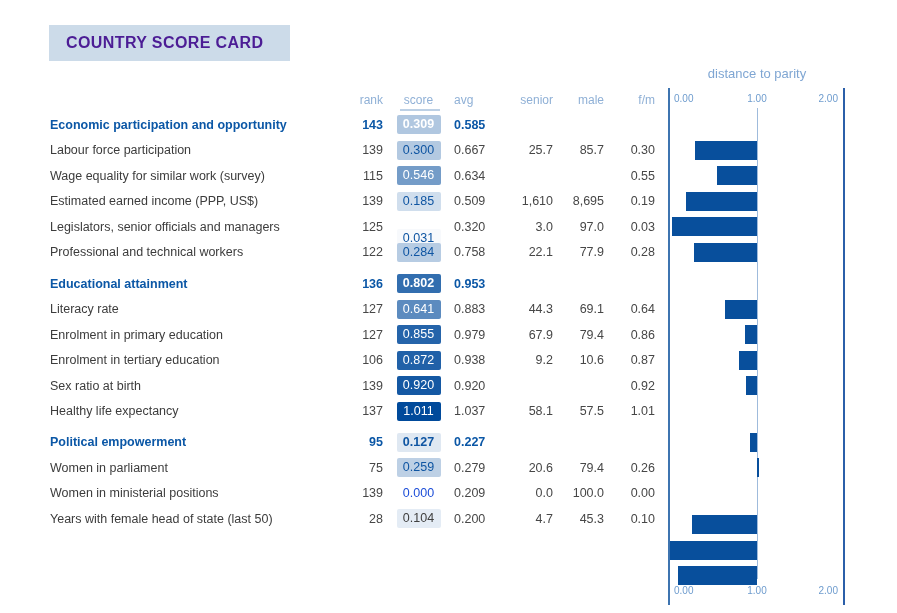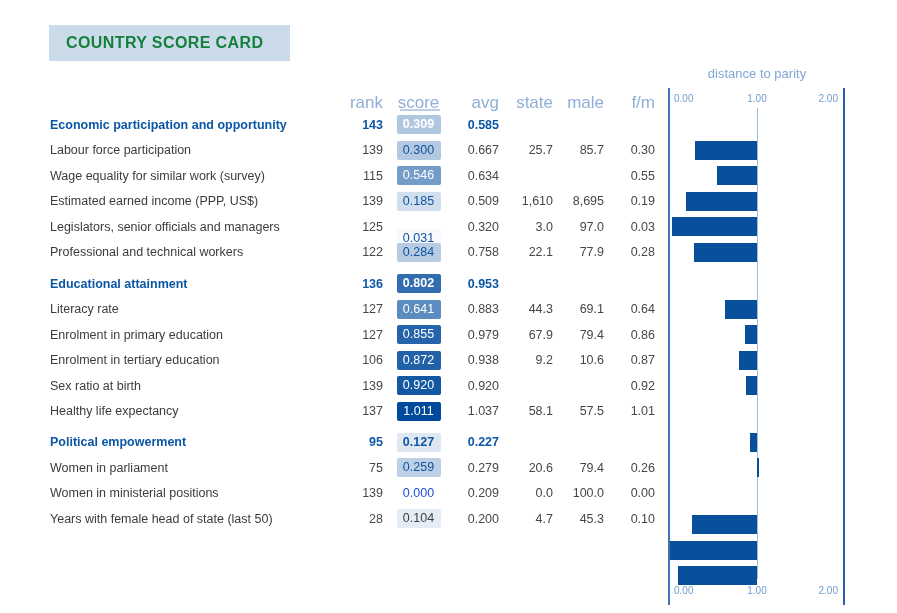--- a/index.html
+++ b/index.html
@@ -1,32 +1,32 @@
 <!DOCTYPE html>
 <html><head>
 <meta charset="utf-8">
 <style>
   html,body{margin:0;padding:0;background:#fff;}
   body{width:897px;height:613px;position:relative;font-family:"Liberation Sans",sans-serif;overflow:hidden;}
   .page{position:absolute;inset:0;}
   .title{position:absolute;left:49px;top:25px;width:241px;height:36px;background:#ccdbe9;
-         color:#15803d;font-weight:bold;font-size:16px;letter-spacing:.4px;
+         color:#4c1d95;font-weight:bold;font-size:16px;letter-spacing:.4px;
          display:flex;align-items:center;padding-left:17px;box-sizing:border-box;}
   .chart-title{position:absolute;left:668px;top:66px;width:178px;text-align:center;
          color:#7fa6d3;font-size:13px;}
   
   .cols{display:flex;align-items:center;}
   .c-label{width:348px;padding-left:50px;box-sizing:border-box;text-align:left;}
   .c-rank{width:35px;text-align:right;}
   .c-score{width:71px;display:flex;justify-content:center;}
-  .c-avg{width:45px;text-align:right;}
+  .c-avg{width:45px;text-align:left;}
   .c-female{width:54px;text-align:right;}
   .c-male{width:51px;text-align:right;}
   .c-fm{width:51px;text-align:right;}
-  .col-headers{position:absolute;left:0;top:93px;width:660px;color:#8fb0d6;font-size:17px;}
+  .col-headers{position:absolute;left:0;top:93px;width:660px;color:#8fb0d6;font-size:12px;}
   .score-underline{position:absolute;left:400px;top:109px;width:40px;height:2px;background:#bcd0e5;}
   .rows{position:absolute;left:0;top:112px;width:660px;}
   .row{height:25.5px;font-size:12.5px;color:#3c3c3c;}
   .row .num{color:#474747;}
   .row.section{font-weight:bold;color:#0b57a6;}
   .row.section .num{color:#0b57a6;}
   .row.gap{margin-top:5.8px;}
   .badge{min-width:44px;height:19px;line-height:19px;text-align:center;border-radius:2px;
          font-size:12.5px;box-sizing:border-box;}
   
@@ -48,21 +48,21 @@
 
 <div class="page">
   <div class="title">COUNTRY SCORE CARD</div>
   <div class="chart-title">distance to parity</div>
 
   <div class="col-headers cols">
     <span class="c-label"></span>
     <span class="c-rank">rank</span>
     <span class="c-score">score</span>
     <span class="c-avg">avg</span>
-    <span class="c-female">state</span>
+    <span class="c-female">senior</span>
     <span class="c-male">male</span>
     <span class="c-fm">f/m</span>
   </div>
   <div class="score-underline"></div>
 
   <div class="rows" id="rows">
       <div class="row cols section">
         <span class="c-label">Economic participation and opportunity</span>
         <span class="c-rank num">143</span>
         <span class="c-score">

